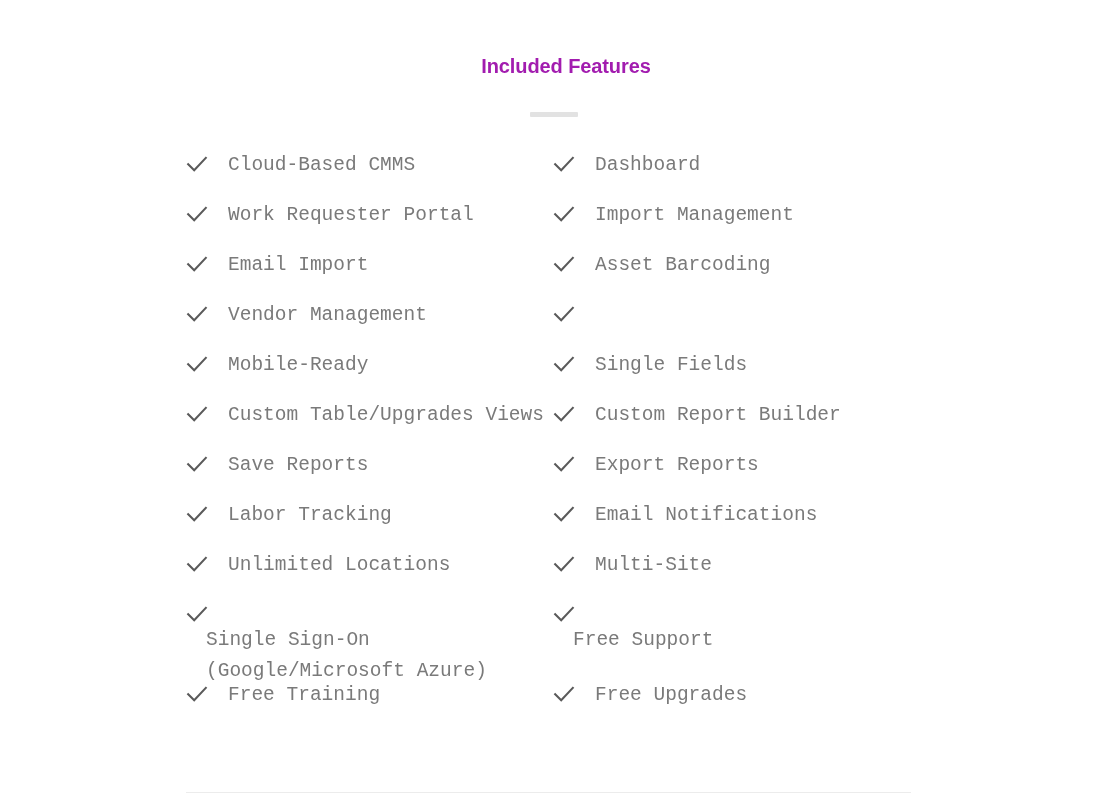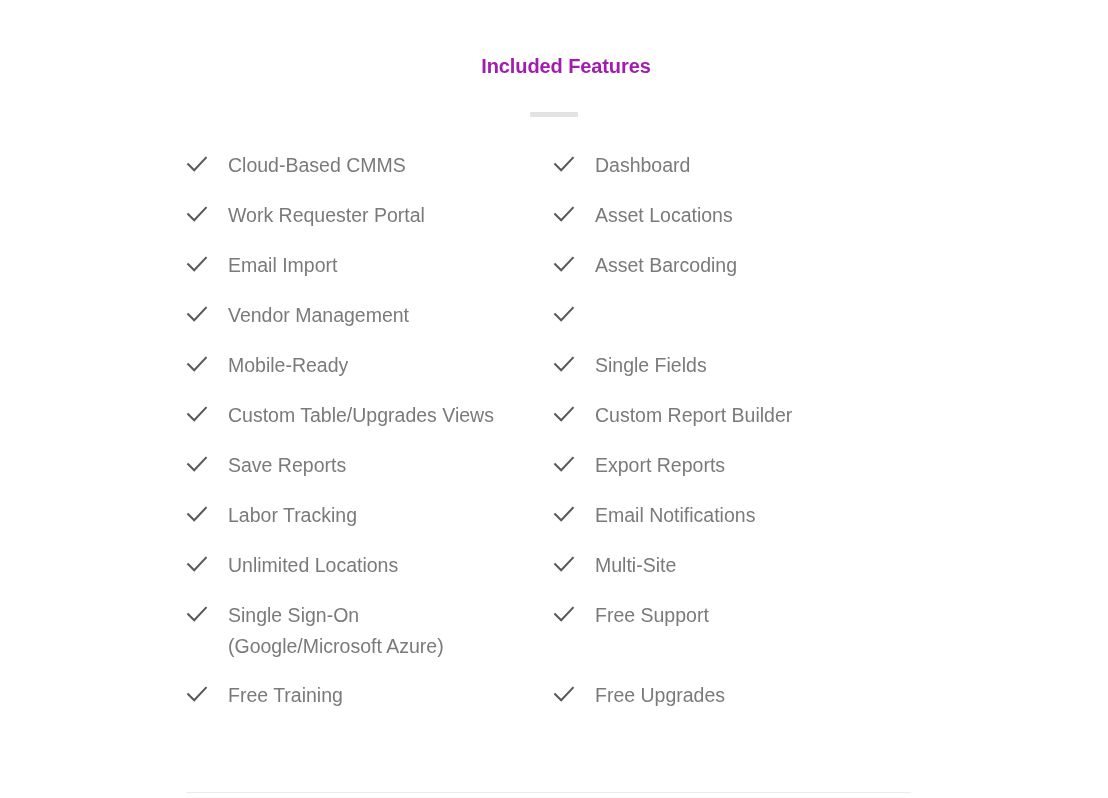--- a/index.html
+++ b/index.html
@@ -68,24 +68,26 @@
 
   .feature-column.right {
     width: 380px;
   }
 
   .feature-item {
     display: flex;
     align-items: flex-start;
     height: 50px;
     box-sizing: border-box;
+    font-family: Liberation Mono, monospace;
   }
 
   .feature-item.tall {
     height: 80px;
+    flex-direction: column;
   }
 
   .check-icon {
     flex: 0 0 auto;
     width: 22px;
     height: 22px;
     margin-top: 3px;
     display: block;
   }
 
@@ -219,21 +221,21 @@
             </svg>
           </span>
           <span class="feature-label">Dashboard</span>
         </div>
         <div class="feature-item">
           <span class="check-icon">
             <svg width="22" height="22" viewBox="0 0 22 22" aria-hidden="true">
               <path d="M2.2 11.3 L8.2 17.2 L19.8 4.9" fill="none" stroke="#5a5a5a" stroke-width="2.1" stroke-linecap="square" stroke-linejoin="miter"></path>
             </svg>
           </span>
-          <span class="feature-label">Asset Locations</span>
+          <span class="feature-label">Import Management</span>
         </div>
         <div class="feature-item">
           <span class="check-icon">
             <svg width="22" height="22" viewBox="0 0 22 22" aria-hidden="true">
               <path d="M2.2 11.3 L8.2 17.2 L19.8 4.9" fill="none" stroke="#5a5a5a" stroke-width="2.1" stroke-linecap="square" stroke-linejoin="miter"></path>
             </svg>
           </span>
           <span class="feature-label">Asset Barcoding</span>
         </div>
         <div class="feature-item">

